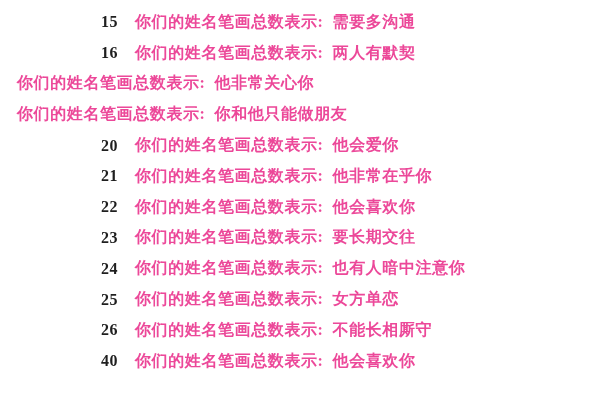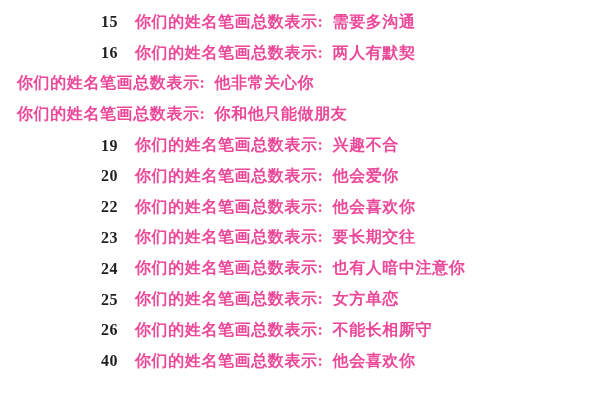--- a/index.html
+++ b/index.html
@@ -65,30 +65,30 @@
   </div>
 
   <div class="row">
     <span class="row-text"><span>你们的姓名笔画总数表示:</span><span class="row-result">他非常关心你</span></span>
   </div>
 
   <div class="row">
     <span class="row-text"><span>你们的姓名笔画总数表示:</span><span class="row-result">你和他只能做朋友</span></span>
   </div>
 
-  <div class="row">
-    <span class="row-number">19</span>
-    <span class="row-text"><span>你们的姓名笔画总数表示:</span><span class="row-result">兴趣不合</span></span>
-  </div>
 
   <div class="row">
     <span class="row-number">20</span>
     <span class="row-text"><span>你们的姓名笔画总数表示:</span><span class="row-result">他会爱你</span></span>
   </div>
 
+  <div class="row">
+    <span class="row-number">21</span>
+    <span class="row-text"><span>你们的姓名笔画总数表示:</span><span class="row-result">他非常在乎你</span></span>
+  </div>
 
   <div class="row">
     <span class="row-number">22</span>
     <span class="row-text"><span>你们的姓名笔画总数表示:</span><span class="row-result">他会喜欢你</span></span>
   </div>
 
   <div class="row">
     <span class="row-number">23</span>
     <span class="row-text"><span>你们的姓名笔画总数表示:</span><span class="row-result">要长期交往</span></span>
   </div>

